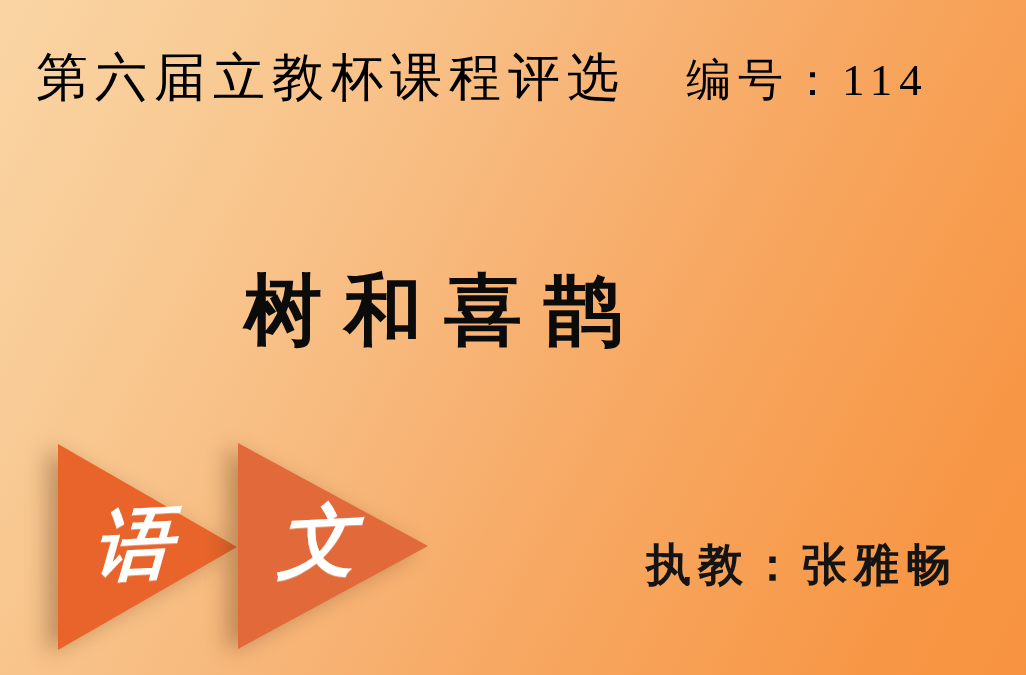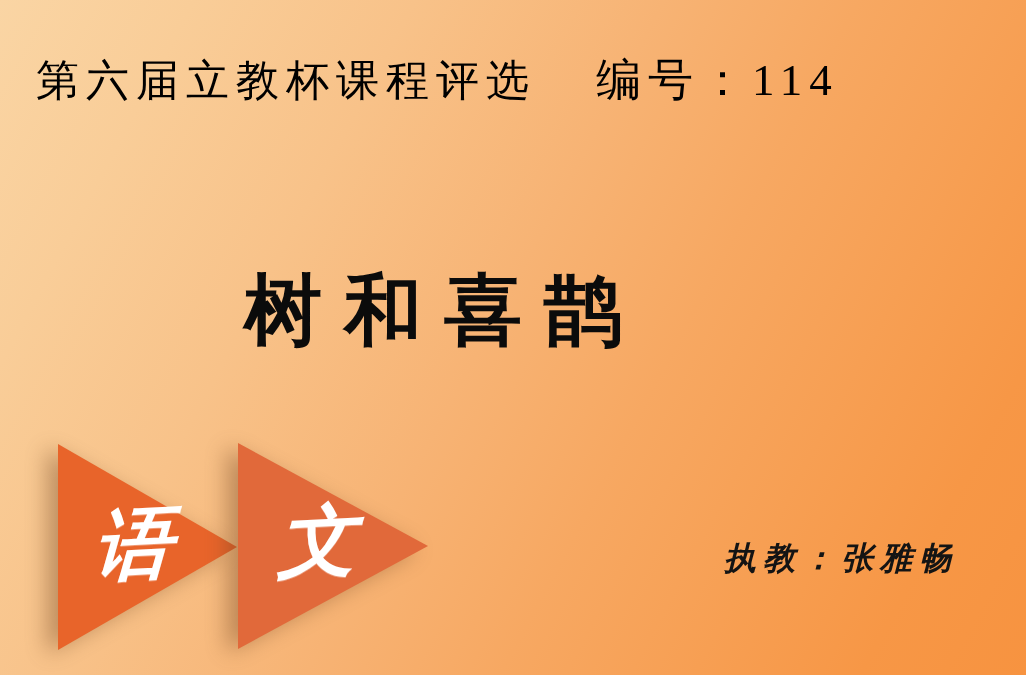--- a/index.html
+++ b/index.html
@@ -29,21 +29,21 @@
   .header-row {
     position: absolute;
     left: 36px;
     top: 52px;
     display: flex;
     align-items: baseline;
     white-space: nowrap;
   }
   .header-title {
     font-family: "Liberation Serif", "DejaVu Serif", serif;
-    font-size: 43px;
+    font-size: 52px;
     line-height: 1;
     color: #000000;
     letter-spacing: 7px;
   }
   .header-gap {
     display: inline-block;
     width: 60px;
   }
   .header-code {
     font-family: "Liberation Serif", "DejaVu Serif", serif;
@@ -69,27 +69,26 @@
     letter-spacing: 22px;
     text-indent: 22px;
   }
 
   
   .presenter {
     position: absolute;
     right: 68px;
     top: 542px;
     font-family: "Liberation Sans", "DejaVu Sans", sans-serif;
-    font-size: 32px;
+    font-size: 45px;
     line-height: 1;
     font-weight: 700;
     color: #141414;
     letter-spacing: 7px;
     white-space: nowrap;
-    font-style: italic;
   }
 
   
   .badge {
     position: absolute;
     width: 0;
     height: 0;
   }
   .badge .tri-shadow,
   .badge .tri-body {

